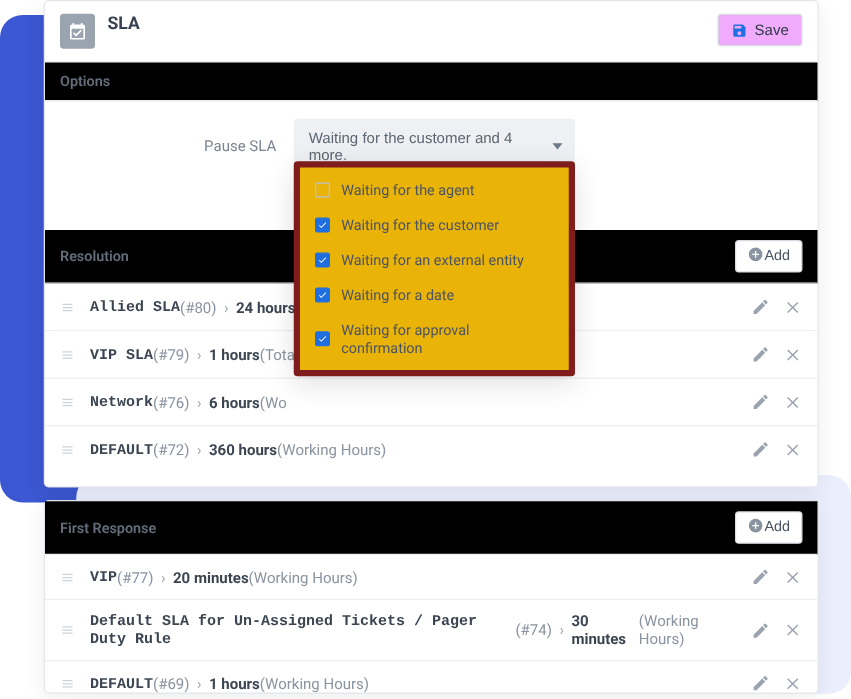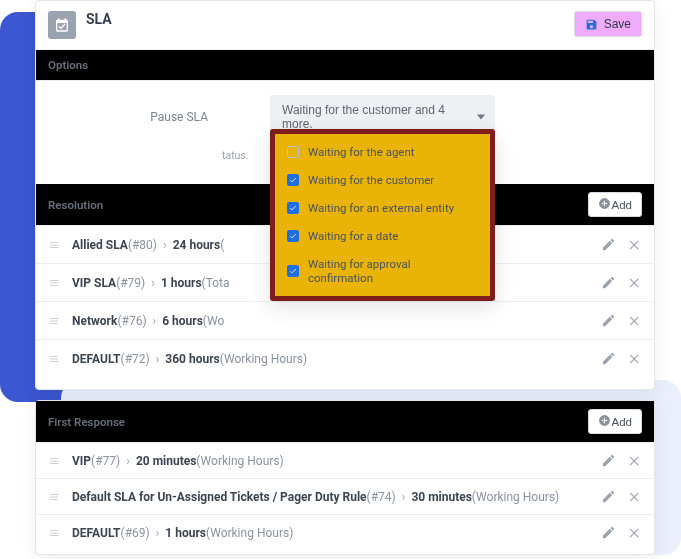--- a/index.html
+++ b/index.html
@@ -21,24 +21,24 @@
   .hdr .title { font-size: 14px; font-weight: 700; color: #374151; }
   .hdr .sub   { font-size: 11px; color: #8a93a0; margin-top: 2px; }
   .hdr .spacer { flex: 1; }
   .save-btn { border: 1px solid #d7dce2; background: #f0abfc; border-radius: 3px; padding: 5px 10px; font-size: 12px; color: #2f3a46; display: flex; align-items: center; gap: 6px; cursor: pointer; }
   .save-ico { width: 13px; height: 13px; display: inline-block; }
 
   .sect-title { font-size: 11.5px; font-weight: 600; color: #646e7a; padding: 8px 12px; background: #000000; border-bottom: 1px solid #eceff2; display: flex; align-items: center; }
   .sect-title .spacer { flex: 1; }
   .add-btn { border: 1px solid #d7dce2; background: #fff; border-radius: 3px; padding: 4px 9px; font-size: 11.5px; color: #4a5360; display: flex; align-items: center; gap: 1px; cursor: pointer; }
 
-  .options-body { background: #fff; padding: 14px 12px 22px 12px; position: relative; }
+  .options-body { background: #fff; padding: 14px 12px 22px 25px; position: relative; }
   .pause-row { display: flex; align-items: center; gap: 14px; }
   .pause-label { font-size: 12px; color: #7b8591; width: 160px; text-align: right; }
-  .dropdown { position: relative; margin-left: 48px; }
+  .dropdown { position: relative; }
   .dropdown-toggle {
     background: #eef0f3; border: none; border-radius: 3px; color: #5c6672;
     font-size: 12px; padding: 8px 28px 8px 12px; cursor: pointer; text-align: left; width: 225px; position: relative;
   }
   .dropdown-toggle::after {
     content: ""; position: absolute; right: 10px; top: 50%; transform: translateY(-50%);
     border-left: 4px solid transparent; border-right: 4px solid transparent; border-top: 5px solid #6f7a88;
   }
   .help-text { font-size: 10.5px; color: #9aa3af; margin-top: 10px; margin-left: 174px; }
   .dropdown-menu {
@@ -48,21 +48,21 @@
   .dd-item { display: flex; align-items: center; gap: 9px; padding: 7px 12px; font-size: 11.5px; color: #4a5360; cursor: pointer; }
   .chk { width: 12px; height: 12px; border: 1.5px solid #b9c1cc; border-radius: 2px; display: inline-flex; align-items: center; justify-content: center; flex-shrink: 0; }
   .chk.on { background: #1f6fe0; border-color: #1f6fe0; }
   .chk.on svg { display: block; }
   .chk svg { display: none; }
 
   .rows { flex: 1; overflow: hidden; }
   .row { display: flex; align-items: center; border-top: 1px solid #eceff2; padding: 11px 12px; font-size: 12px; color: #3c4552; }
   .row:first-child { border-top: none; }
   .grip { color: #cbd2da; margin-right: 12px; display: inline-flex; }
-  .row .name { font-weight: 700; }
+  .row .name { font-weight: 700; font-family: Liberation Mono, monospace; }
   .row .muted, .row .id, .row .scope { color: #8a93a0; font-weight: 400; }
   .row .sep { color: #9aa3af; margin: 0 6px; }
   .row .dur { font-weight: 700; color: #3c4552; }
   .row .spacer { flex: 1; }
   .row .act { color: #9aa3af; margin-left: 12px; cursor: pointer; display: inline-flex; }
 
   .panel-fr .rows .row { padding: 10px 12px; }
 </style>
 </head>
 <body>

